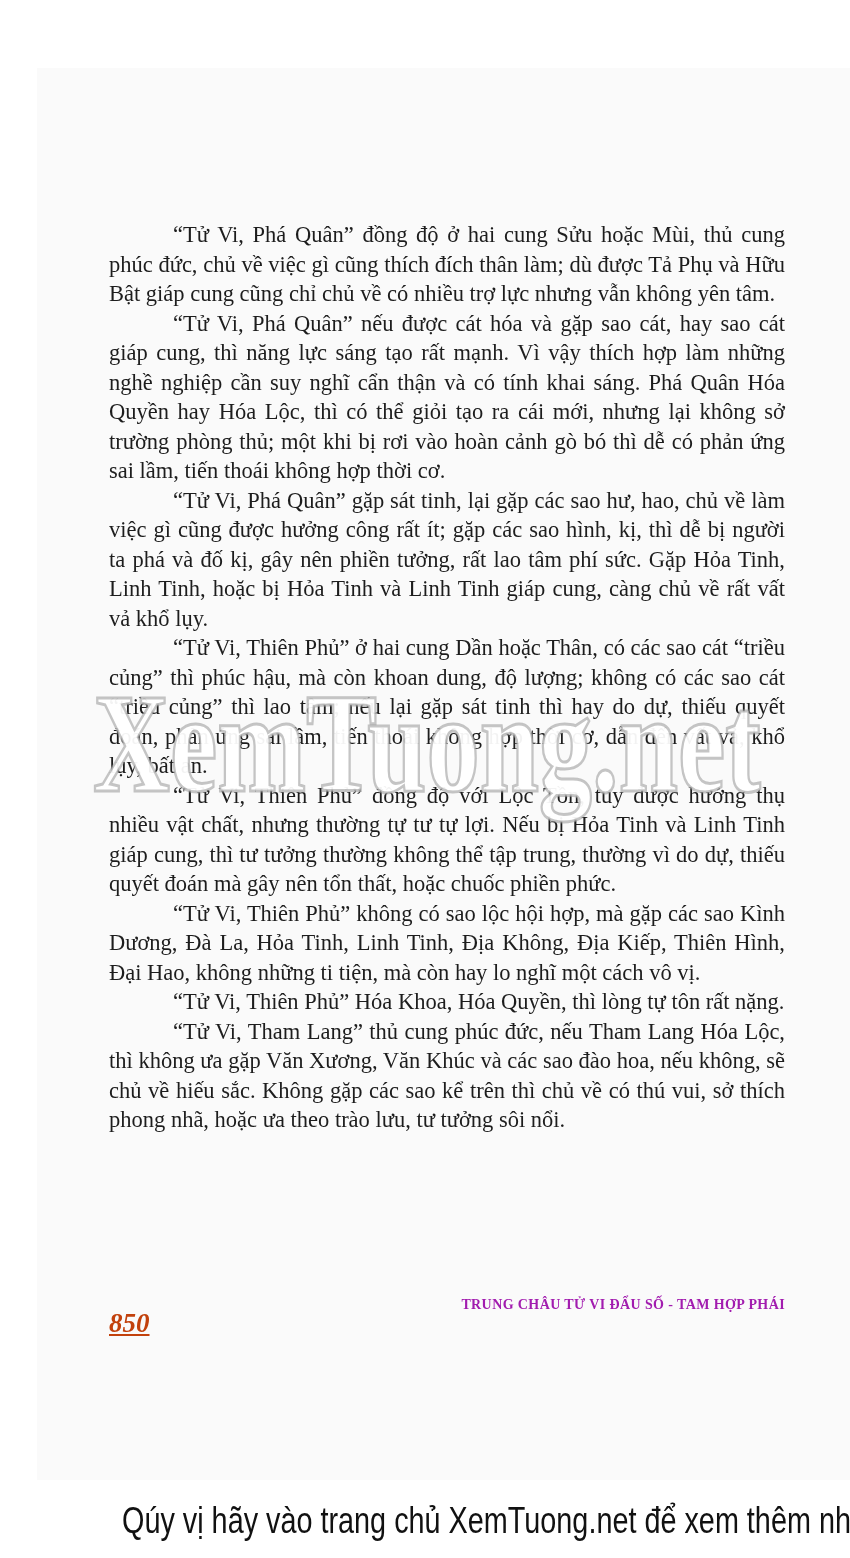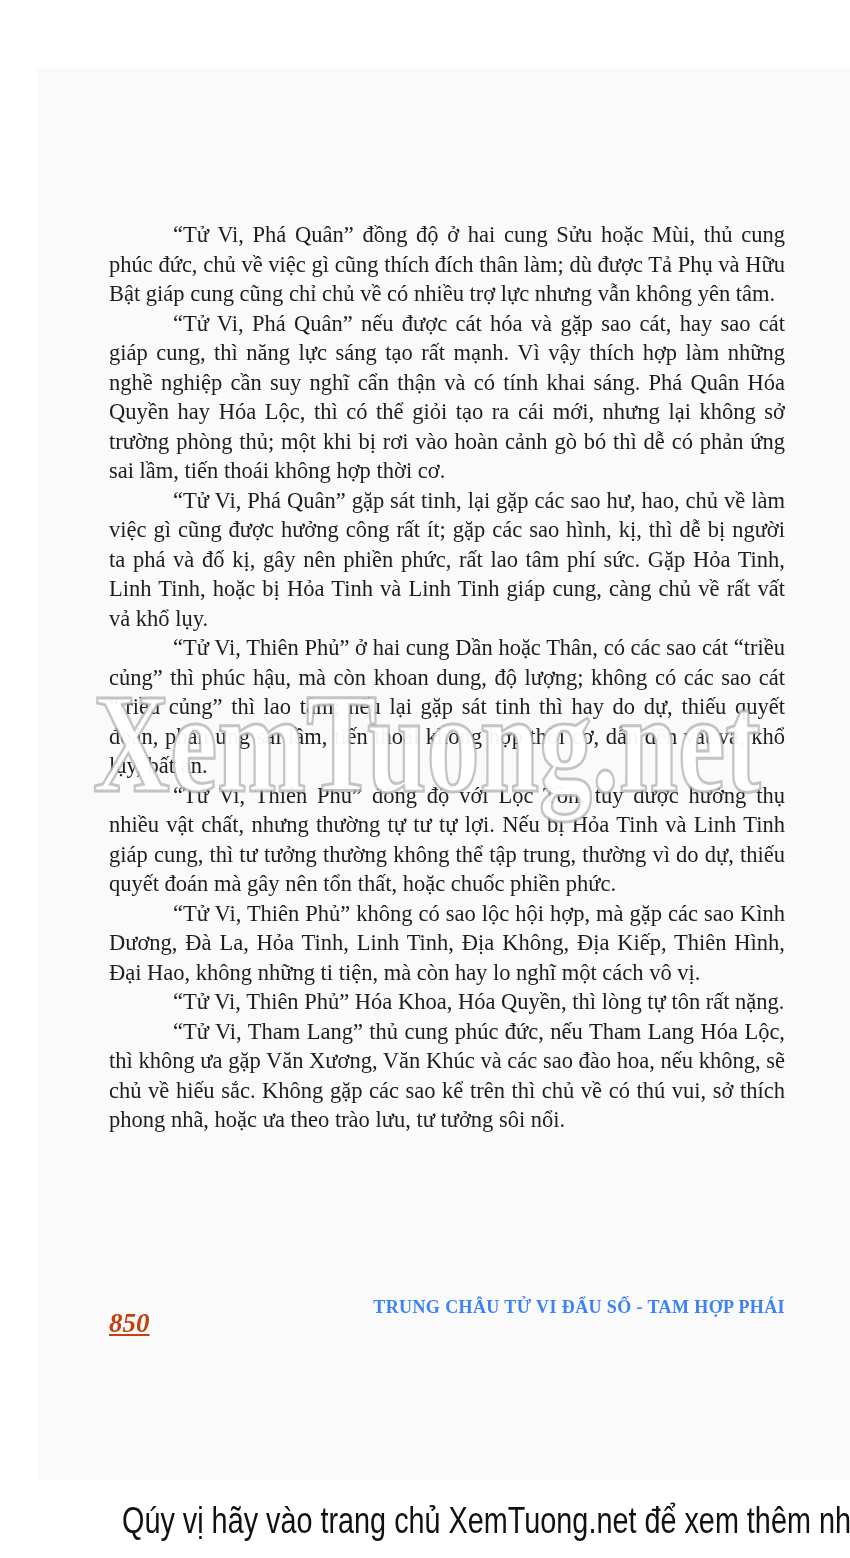--- a/index.html
+++ b/index.html
@@ -70,23 +70,23 @@
     font-size: 27px;
     color: #c2410c;
     text-decoration: underline;
   }
   .book-title {
     position: absolute;
     right: 102px;
     top: 1297px;
     font-family: "Liberation Serif", serif;
     font-weight: bold;
-    font-size: 18px;
+    font-size: 14px;
     letter-spacing: 0.4px;
-    color: #3b82f6;
+    color: #a21caf;
     white-space: nowrap;
   }
   
   .bottom-caption {
     position: absolute;
     left: 0;
     top: 1498px;
     width: 850px;
     text-align: center;
     font-family: "Liberation Sans", sans-serif;
@@ -101,21 +101,21 @@
 </head>
 <body>
 
 <div class="page">
 
   <div class="scan-paper"></div>
 
   <div class="text-block">
     <p>“Tử Vi, Phá Quân” đồng độ ở hai cung Sửu hoặc Mùi, thủ cung phúc đức, chủ về việc gì cũng thích đích thân làm; dù được Tả Phụ và Hữu Bật giáp cung cũng chỉ chủ về có nhiều trợ lực nhưng vẫn không yên tâm.</p>
     <p>“Tử Vi, Phá Quân” nếu được cát hóa và gặp sao cát, hay sao cát giáp cung, thì năng lực sáng tạo rất mạnh. Vì vậy thích hợp làm những nghề nghiệp cần suy nghĩ cẩn thận và có tính khai sáng. Phá Quân Hóa Quyền hay Hóa Lộc, thì có thể giỏi tạo ra cái mới, nhưng lại không sở trường phòng thủ; một khi bị rơi vào hoàn cảnh gò bó thì dễ có phản ứng sai lầm, tiến thoái không hợp thời cơ.</p>
-    <p>“Tử Vi, Phá Quân” gặp sát tinh, lại gặp các sao hư, hao, chủ về làm việc gì cũng được hưởng công rất ít; gặp các sao hình, kị, thì dễ bị người ta phá và đố kị, gây nên phiền phức, rất lao tâm phí sức. Gặp Hỏa Tinh, Linh Tinh, hoặc bị Hỏa Tinh và Linh Tinh giáp cung, càng chủ về rất vất vả khổ lụy.</p>
+    <p>“Tử Vi, Phá Quân” gặp sát tinh, lại gặp các sao hư, hao, chủ về làm việc gì cũng được hưởng công rất ít; gặp các sao hình, kị, thì dễ bị người ta phá và đố kị, gây nên phiền tưởng, rất lao tâm phí sức. Gặp Hỏa Tinh, Linh Tinh, hoặc bị Hỏa Tinh và Linh Tinh giáp cung, càng chủ về rất vất vả khổ lụy.</p>
     <p>“Tử Vi, Thiên Phủ” ở hai cung Dần hoặc Thân, có các sao cát “triều củng” thì phúc hậu, mà còn khoan dung, độ lượng; không có các sao cát “triều củng” thì lao tâm; nếu lại gặp sát tinh thì hay do dự, thiếu quyết đoán, phản ứng sai lầm, tiến thoái không hợp thời cơ, dẫn đến vất vả, khổ lụy, bất an.</p>
     <p>“Tử Vi, Thiên Phủ” đồng độ với Lộc Tồn, tuy được hưởng thụ nhiều vật chất, nhưng thường tự tư tự lợi. Nếu bị Hỏa Tinh và Linh Tinh giáp cung, thì tư tưởng thường không thể tập trung, thường vì do dự, thiếu quyết đoán mà gây nên tổn thất, hoặc chuốc phiền phức.</p>
     <p>“Tử Vi, Thiên Phủ” không có sao lộc hội hợp, mà gặp các sao Kình Dương, Đà La, Hỏa Tinh, Linh Tinh, Địa Không, Địa Kiếp, Thiên Hình, Đại Hao, không những ti tiện, mà còn hay lo nghĩ một cách vô vị.</p>
     <p>“Tử Vi, Thiên Phủ” Hóa Khoa, Hóa Quyền, thì lòng tự tôn rất nặng.</p>
     <p>“Tử Vi, Tham Lang” thủ cung phúc đức, nếu Tham Lang Hóa Lộc, thì không ưa gặp Văn Xương, Văn Khúc và các sao đào hoa, nếu không, sẽ chủ về hiếu sắc. Không gặp các sao kể trên thì chủ về có thú vui, sở thích phong nhã, hoặc ưa theo trào lưu, tư tưởng sôi nổi.</p>
   </div>
 
   <div class="watermark">XemTuong.net</div>
 
   <div class="page-number">850</div>

